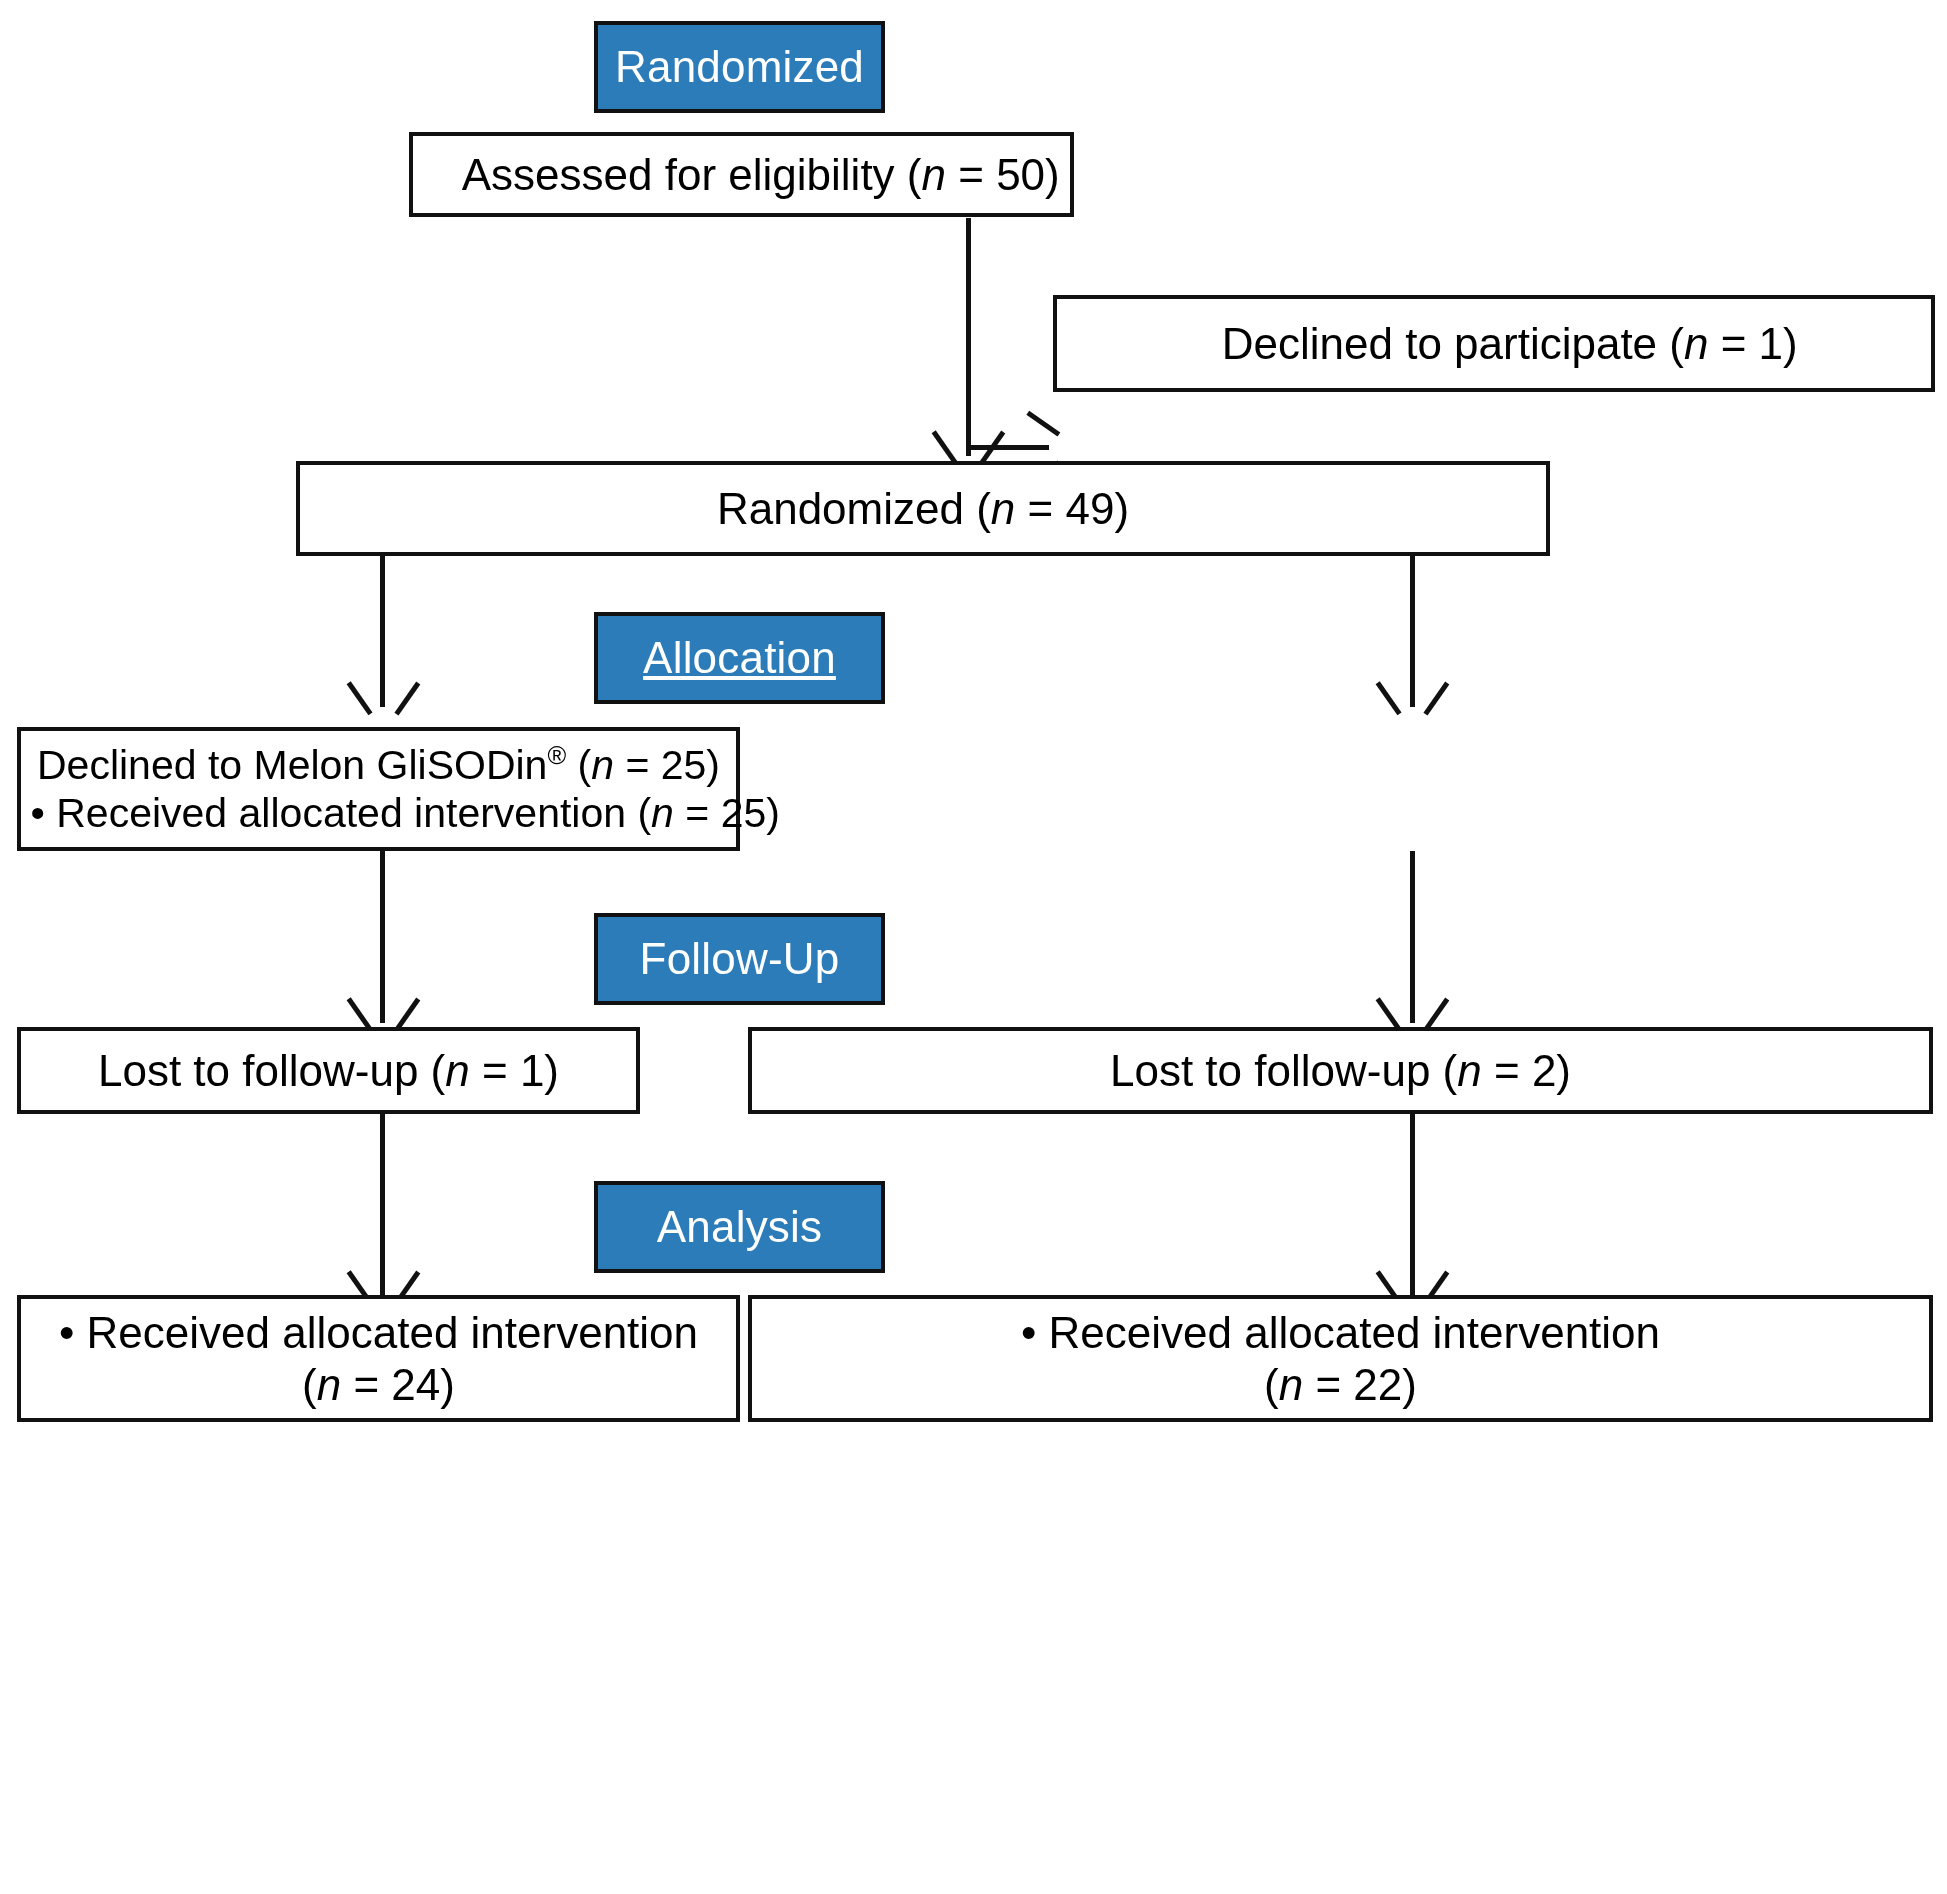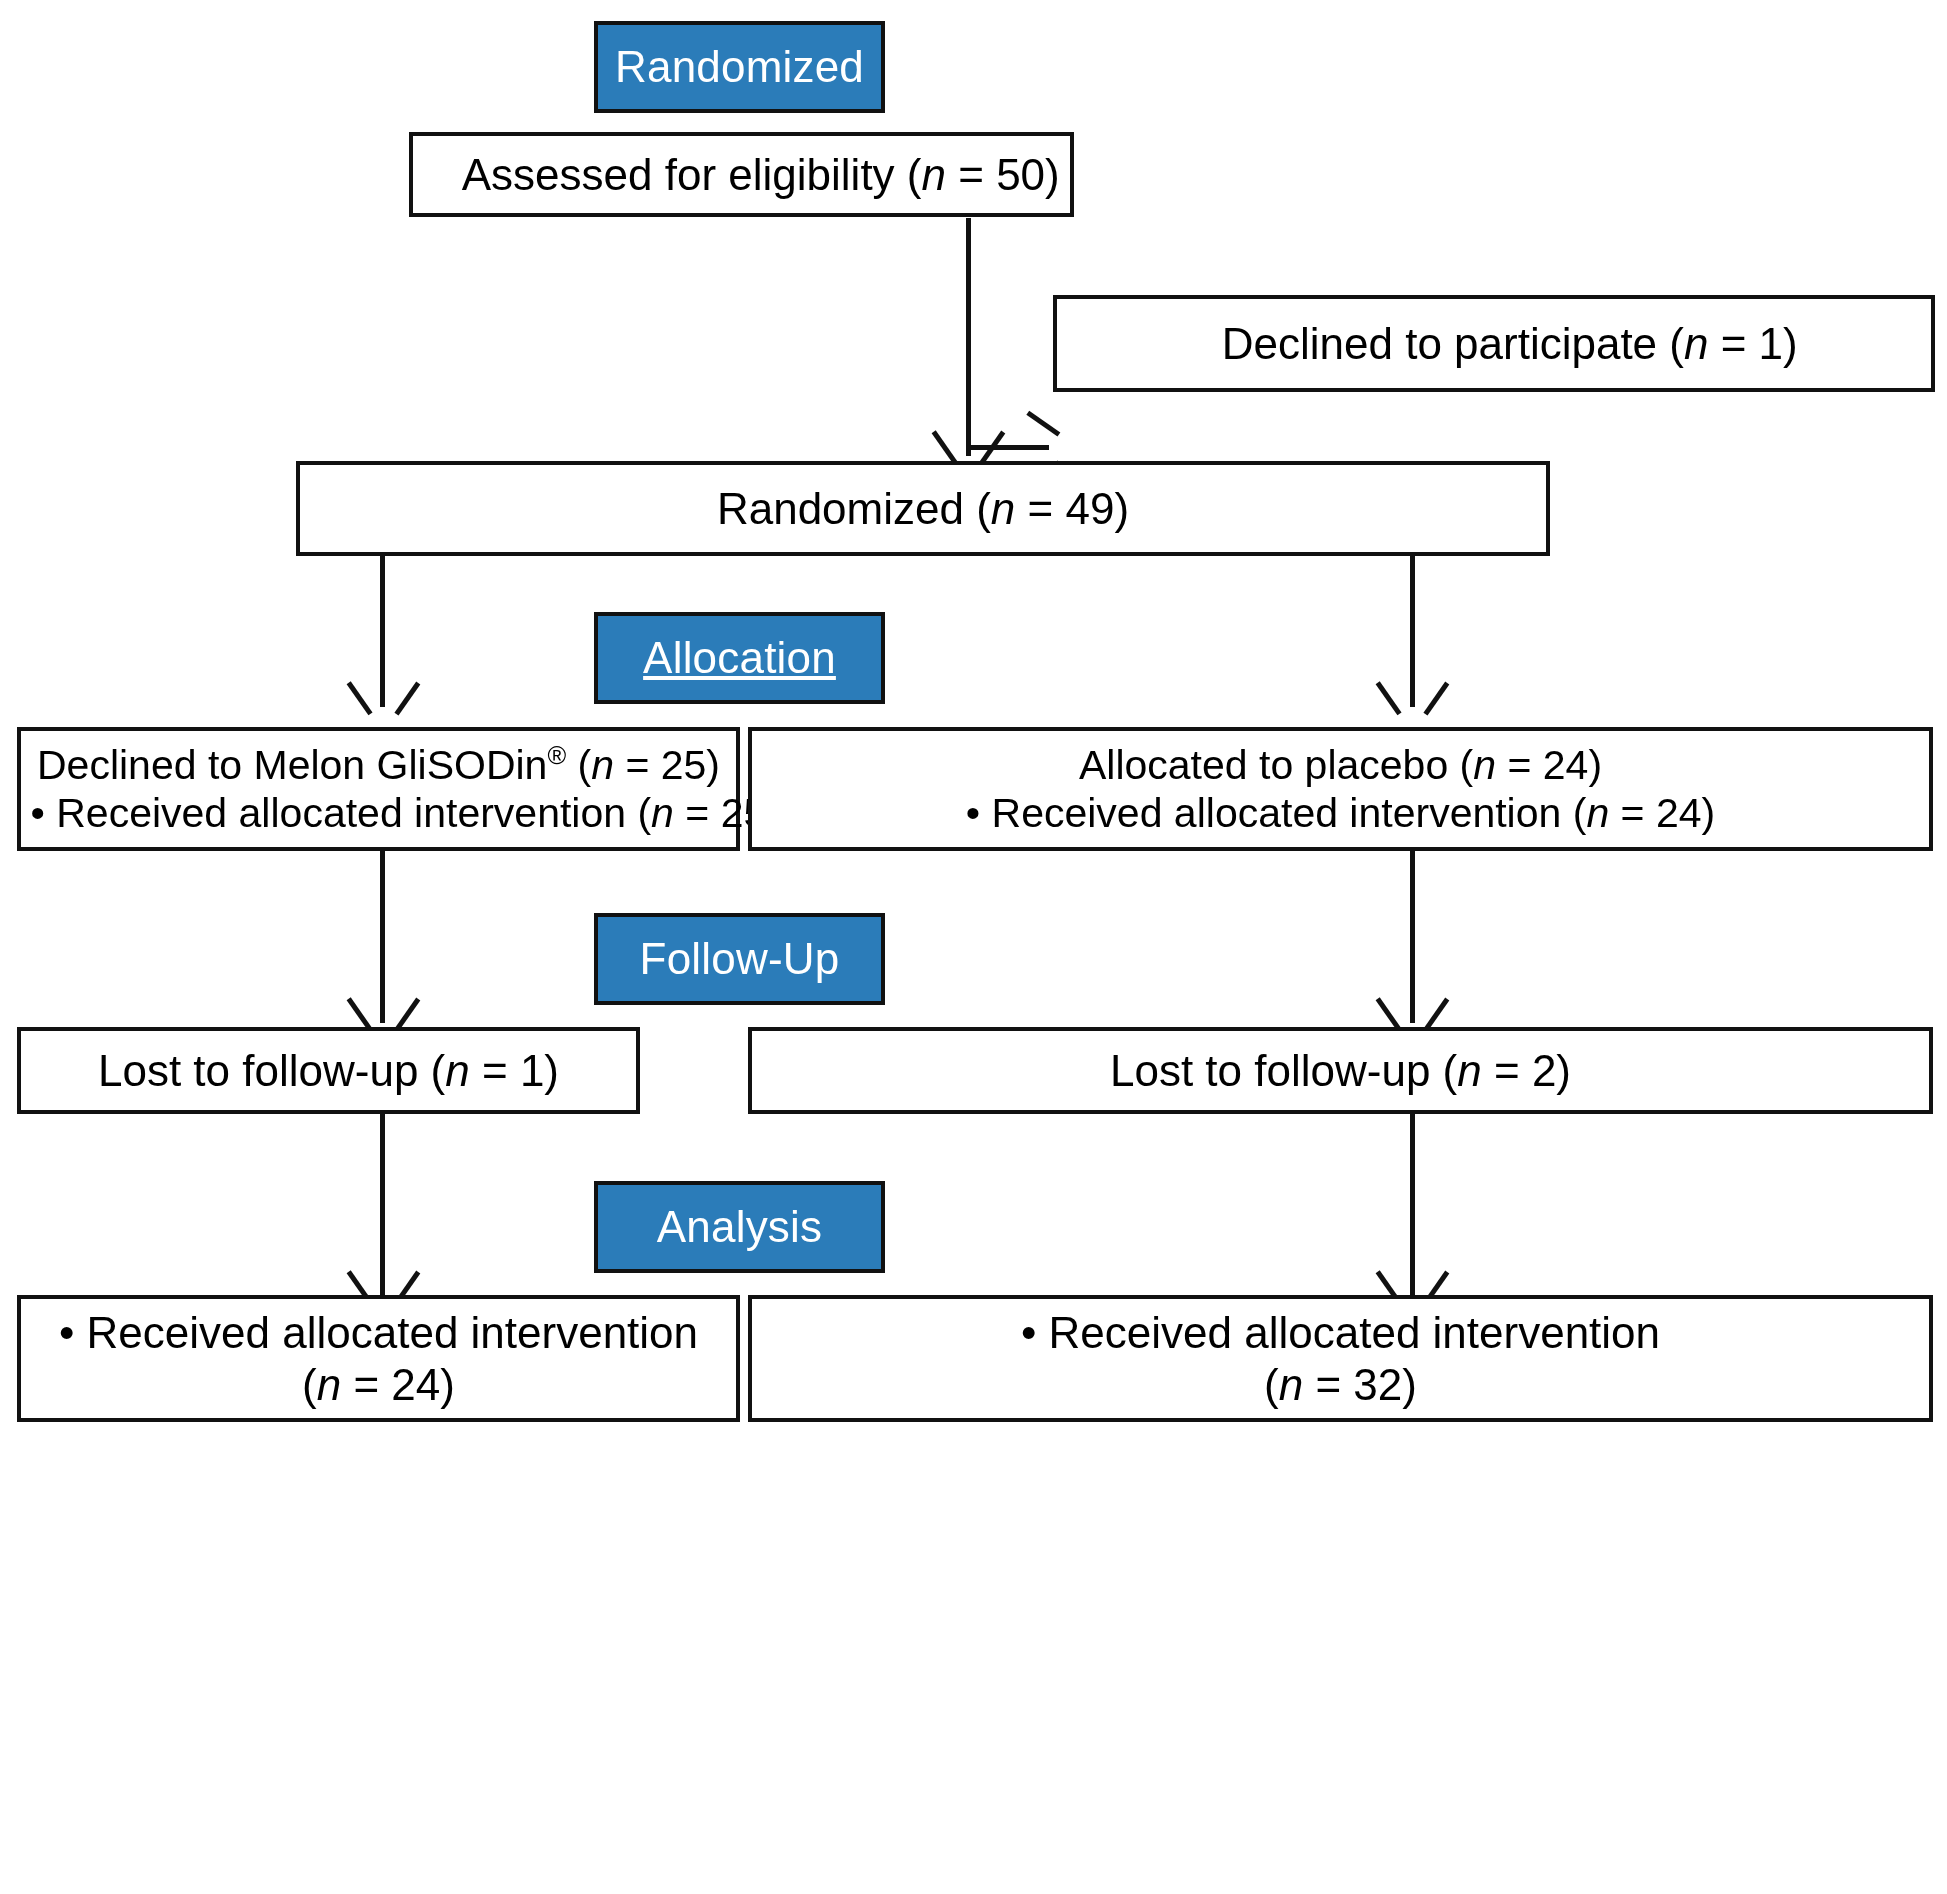--- a/index.html
+++ b/index.html
@@ -146,26 +146,20 @@
     <span>Allocation</span>
   </div>
 
   <div class="node" style="left:17px; top:727px; width:723px; height:124px; font-size:41px;">
     <div class="inner">
       <div class="bullet-line"><span>Declined to Melon GliSODin</span><span class="reg">®</span><span> (</span><span class="it">n</span><span> = 25)</span></div>
       <div class="bullet-line"><span>• Received allocated intervention (</span><span class="it">n</span><span> = 25)</span></div>
     </div>
   </div>
 
-  <div class="node" style="left:748px; top:727px; width:1185px; height:124px; font-size:41px;">
-    <div class="inner">
-      <div class="bullet-line"><span>Allocated to placebo (</span><span class="it">n</span><span> = 24)</span></div>
-      <div class="bullet-line"><span>• Received allocated intervention (</span><span class="it">n</span><span> = 24)</span></div>
-    </div>
-  </div>
 
   <div class="vline" style="left:380px; top:851px; height:172px;"></div>
   <div class="arrow-down" style="left:362px; top:995px;"></div>
 
   <div class="vline" style="left:1410px; top:851px; height:172px;"></div>
   <div class="arrow-down" style="left:1391px; top:995px;"></div>
 
   <div class="stage" style="left:594px; top:913px; width:291px; height:92px;text-align:right;">
     <span>Follow-Up</span>
   </div>
@@ -195,18 +189,18 @@
   <div class="node" style="left:17px; top:1295px; width:723px; height:127px;">
     <div class="inner">
       <div>• Received allocated intervention</div>
       <div><span>(</span><span class="it">n</span><span> = 24)</span></div>
     </div>
   </div>
 
   <div class="node" style="left:748px; top:1295px; width:1185px; height:127px;">
     <div class="inner">
       <div>• Received allocated intervention</div>
-      <div><span>(</span><span class="it">n</span><span> = 32)</span></div>
+      <div><span>(</span><span class="it">n</span><span> = 22)</span></div>
     </div>
   </div>
 
 </div>
 
 
 </body></html>

